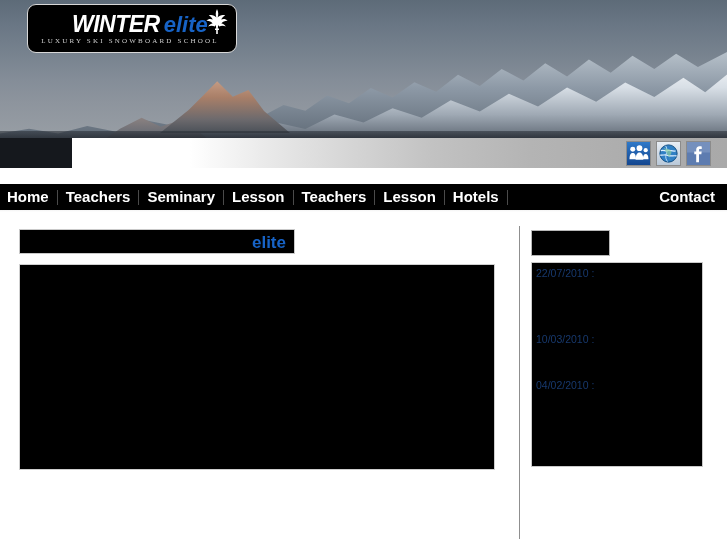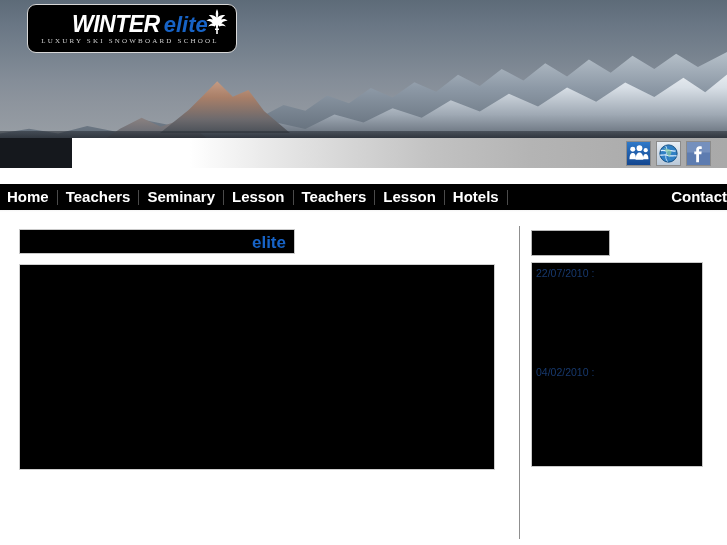--- a/index.html
+++ b/index.html
@@ -196,21 +196,21 @@
     cursor: pointer;
     border-right: 1px solid #4a4a4a;
     height: 15px;
     display: flex;
     align-items: center;
   }
   .nav-item:first-child { border-left: none; padding-left: 7px; }
   #nav-contact {
     margin-left: auto;
     border-right: none;
-    padding-right: 0;
+    padding-right: 12px;
   }
 
   
   #under-nav {
     position: absolute;
     left: 0; top: 194px;
     width: 727px; height: 18px;
     background: linear-gradient(to bottom, #919191 0%, #c8c8c8 45%, #ffffff 100%);
     z-index: 1;
   }
@@ -393,18 +393,19 @@
 </div>
 
 <div id="news-box">
   <div class="news-item">22/07/2010 :</div>
   <div class="news-body"></div>
   <div class="news-gap"></div>
   <div class="news-gap-sm"></div>
   <div class="news-body"></div>
   <div class="news-gap-sm"></div>
   <div class="news-gap-sm"></div>
+  <div class="news-item">10/03/2010 :</div>
   <div class="news-body"></div>
   <div class="news-gap"></div>
   <div class="news-gap-sm"></div>
   <div class="news-item">04/02/2010 :</div>
   <div class="news-body"></div>
 </div>
 
 </body></html>

